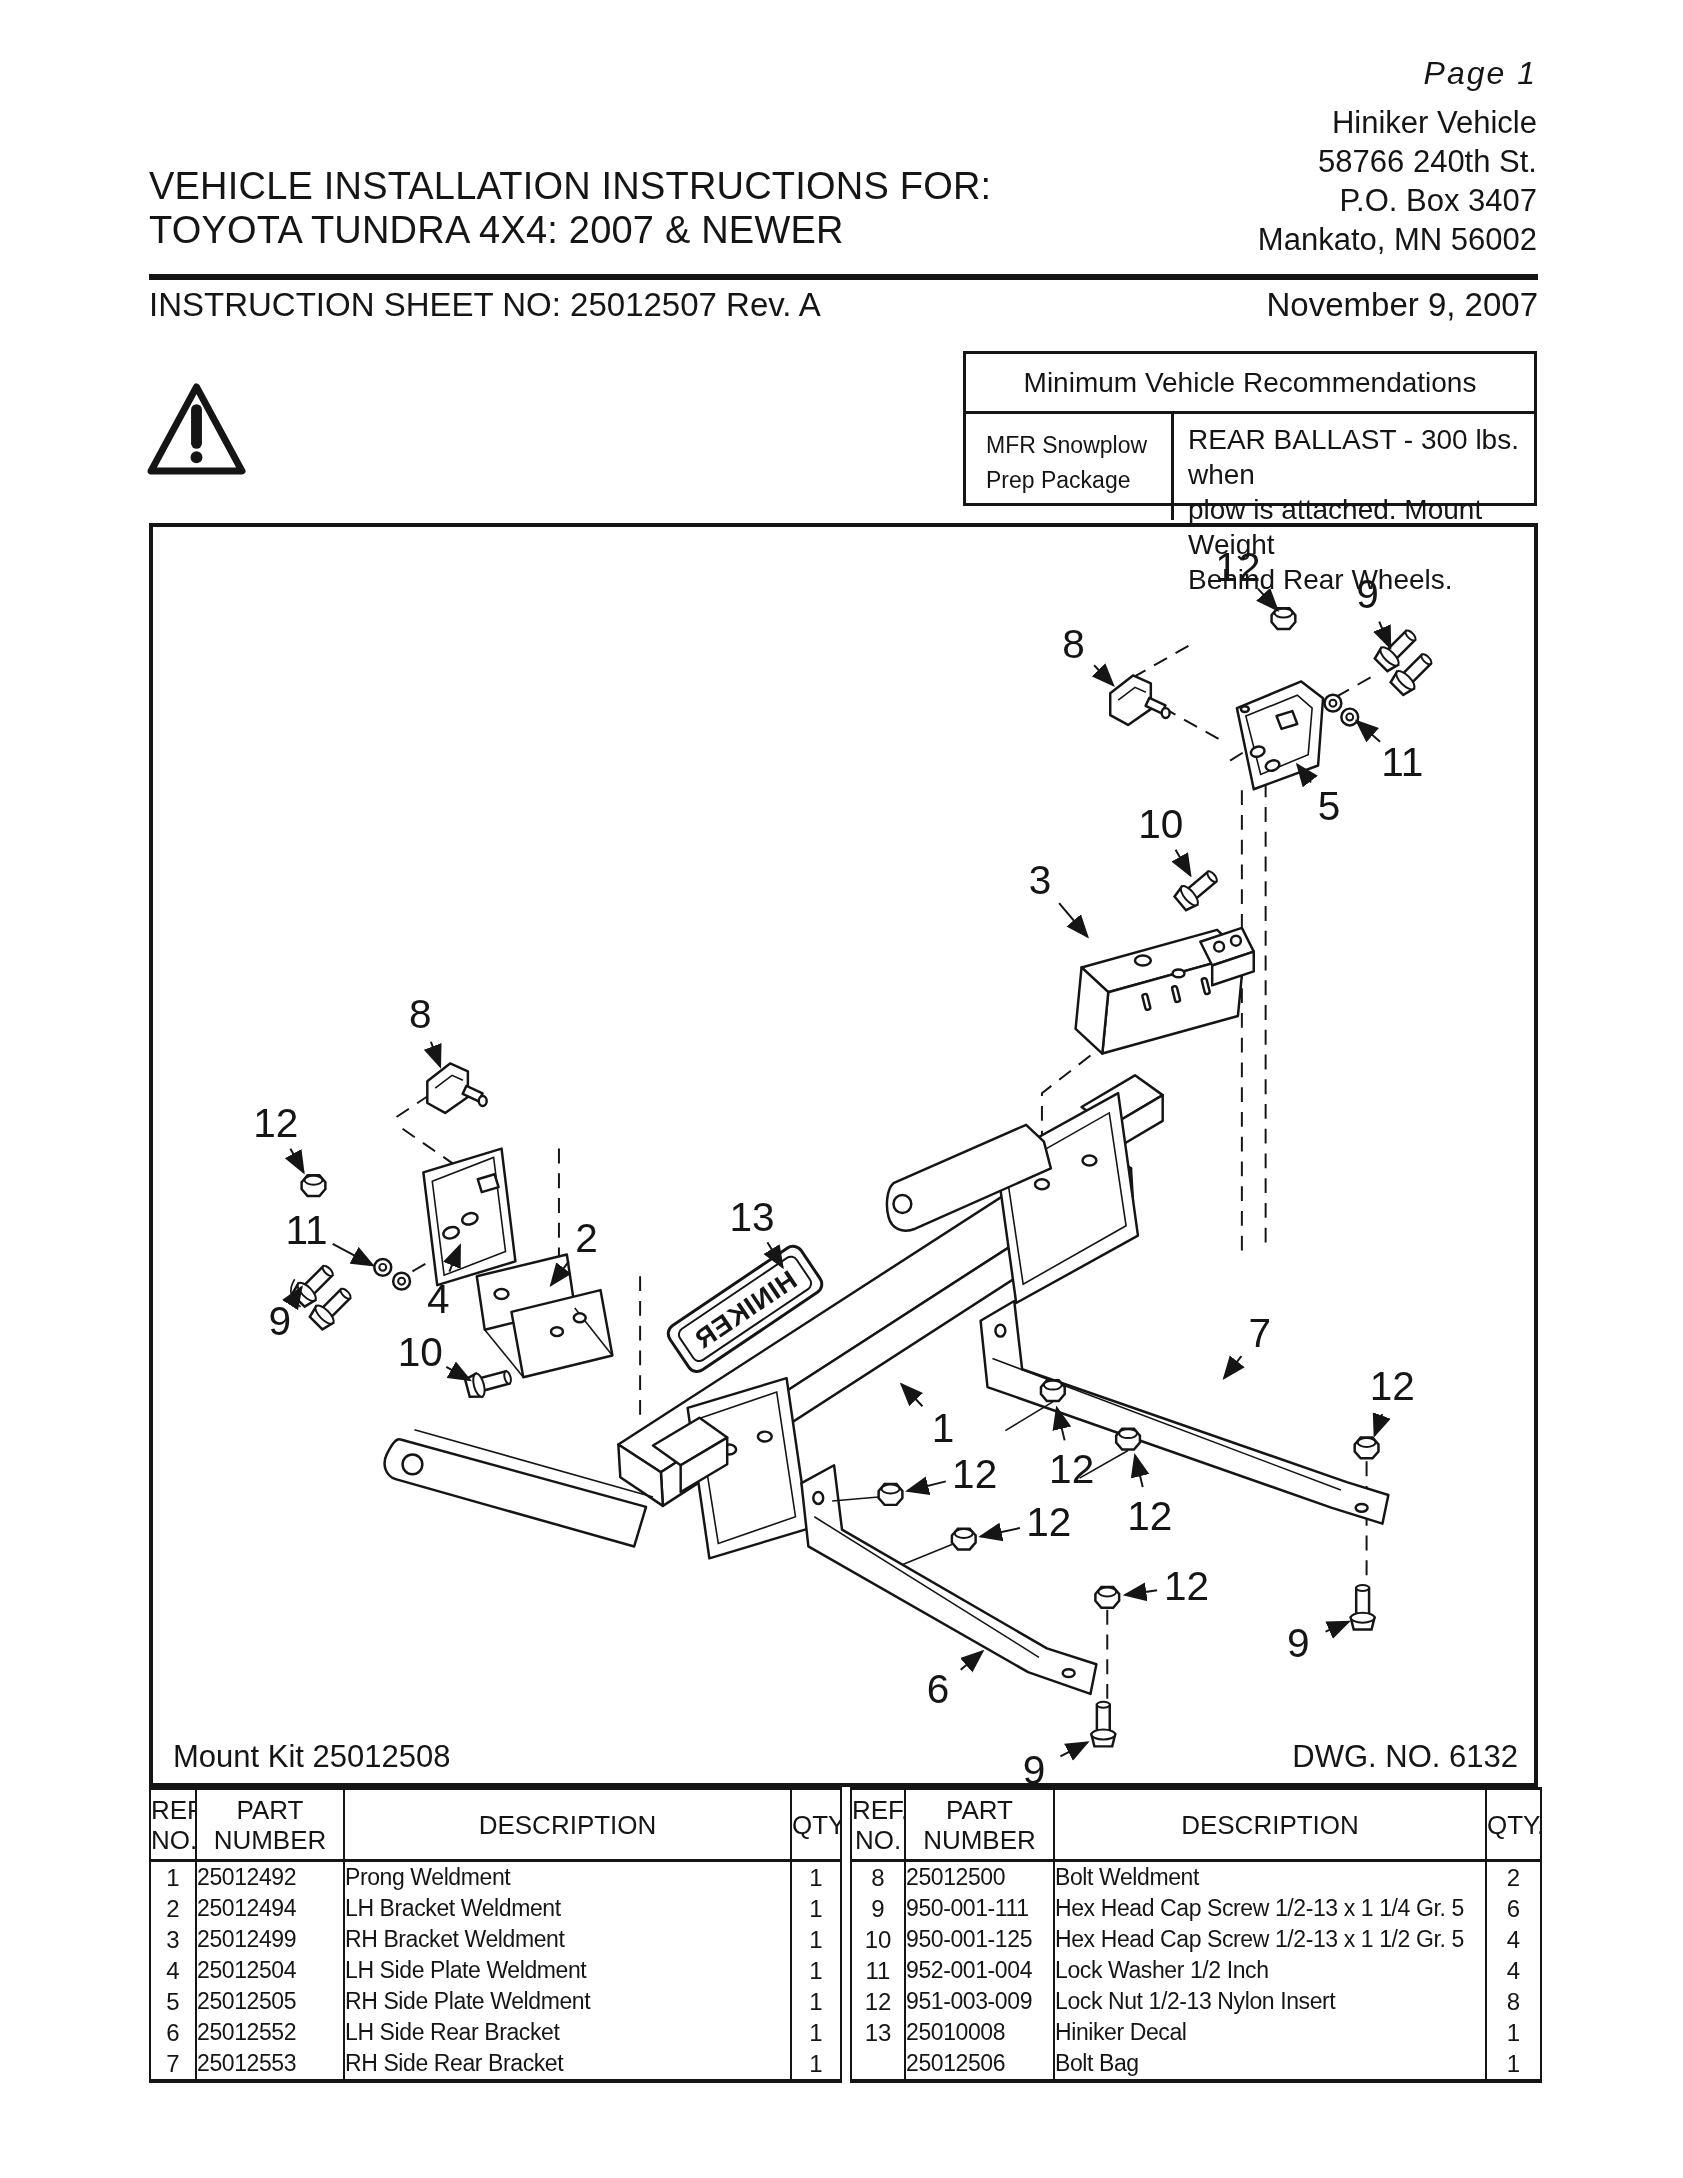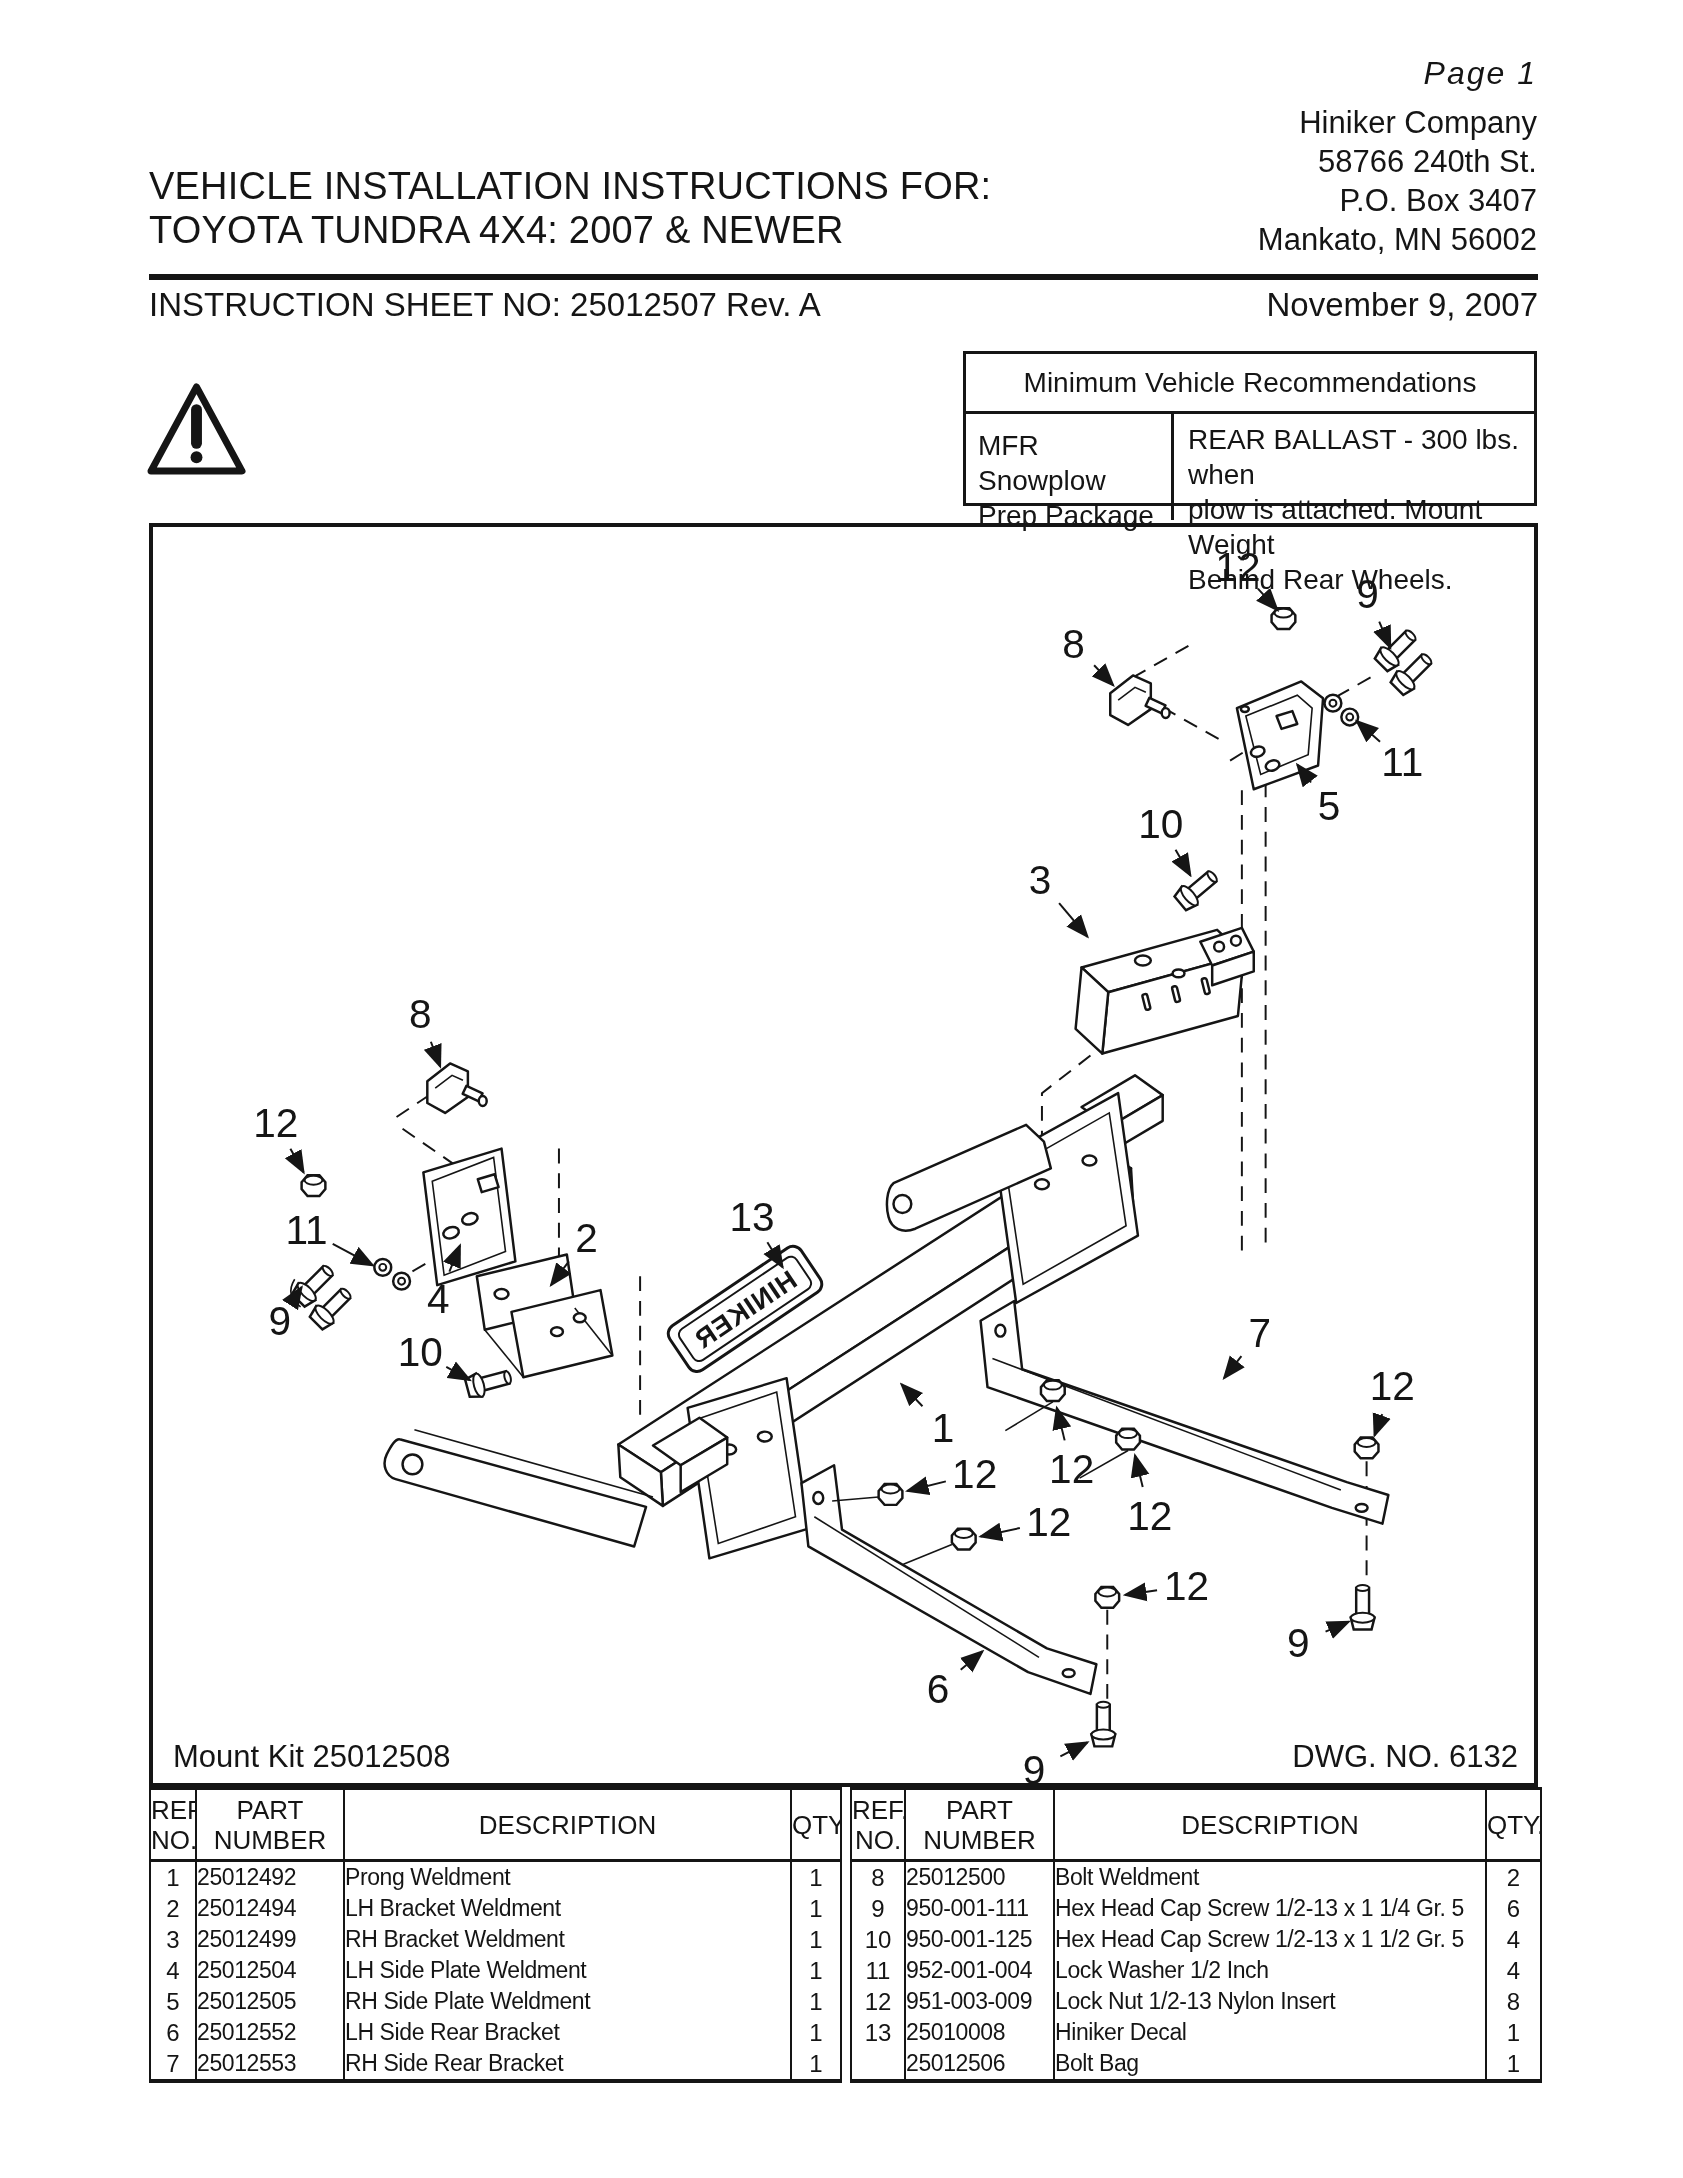--- a/index.html
+++ b/index.html
@@ -15,21 +15,21 @@
   .important-wrap{left:147px;top:374px;width:713px;}
   .warn-icon{position:absolute;left:0;top:8px;}
   .imp-text{margin-left:107px;width:586px;font-size:32px;font-weight:bold;line-height:45px;}
   .imp-l1{word-spacing:21px;}
   .imp-l2{word-spacing:4px;}
   .imp-key{text-decoration:underline;text-decoration-thickness:3px;text-underline-offset:5px;}
   
   .rec{left:963px;top:351px;width:574px;height:155px;border:3px solid #151515;box-sizing:border-box;}
   .rec-head{height:60px;border-bottom:3px solid #151515;display:flex;align-items:center;justify-content:center;font-size:28px;box-sizing:border-box;}
   .rec-body{display:flex;height:106px;}
-  .rec-item{width:208px;border-right:3px solid #151515;box-sizing:border-box;padding:14px 0 0 12px;font-size:28px;line-height:35px;}
+  .rec-item{width:208px;border-right:3px solid #151515;box-sizing:border-box;padding:14px 0 0 20px;font-size:23px;line-height:35px;}
   .rec-val{flex:1;padding:8px 2px 0 14px;font-size:28px;line-height:35px;}
   
   .diagram{left:149px;top:523px;width:1389px;height:1264px;border:4px solid #151515;box-sizing:border-box;}
   .diagram svg{position:absolute;left:0;top:0;}
   .kit-label{left:20px;bottom:8px;font-size:31px;}
   .dwg-label{right:16px;bottom:8px;font-size:31px;}
   .sketch{fill:#fff;stroke:#151515;stroke-width:2.5;stroke-linejoin:round;}
   .thin{fill:none;stroke:#151515;stroke-width:1.6;}
   .dash{fill:none;stroke:#151515;stroke-width:2;stroke-dasharray:15 10;}
   .callout-text{font-family:"Liberation Sans",sans-serif;font-size:41px;fill:#151515;}
@@ -45,21 +45,21 @@
   .parts tbody tr:last-child td{border-bottom:4px solid #151515;}
   .c-ref{text-align:center;}
   .c-part,.c-desc{text-align:left;padding-left:7px;font-size:23px;letter-spacing:-0.4px;}
   .c-qty{text-align:center;}
 </style>
 </head>
 <body>
 
 <div class="abs page-label">Page  1</div>
 <div class="abs company">
-  <div>Hiniker Company</div>
+  <div>Hiniker Vehicle</div>
   <div>58766 240th St.</div>
   <div>P.O. Box 3407</div>
   <div>Mankato, MN 56002</div>
 </div>
 <div class="abs title">
   <div>VEHICLE INSTALLATION INSTRUCTIONS FOR:</div>
   <div>TOYOTA TUNDRA 4X4: 2007 &amp; NEWER</div>
 </div>
 <div class="abs rule1"></div>
 <div class="abs sheet-row">

